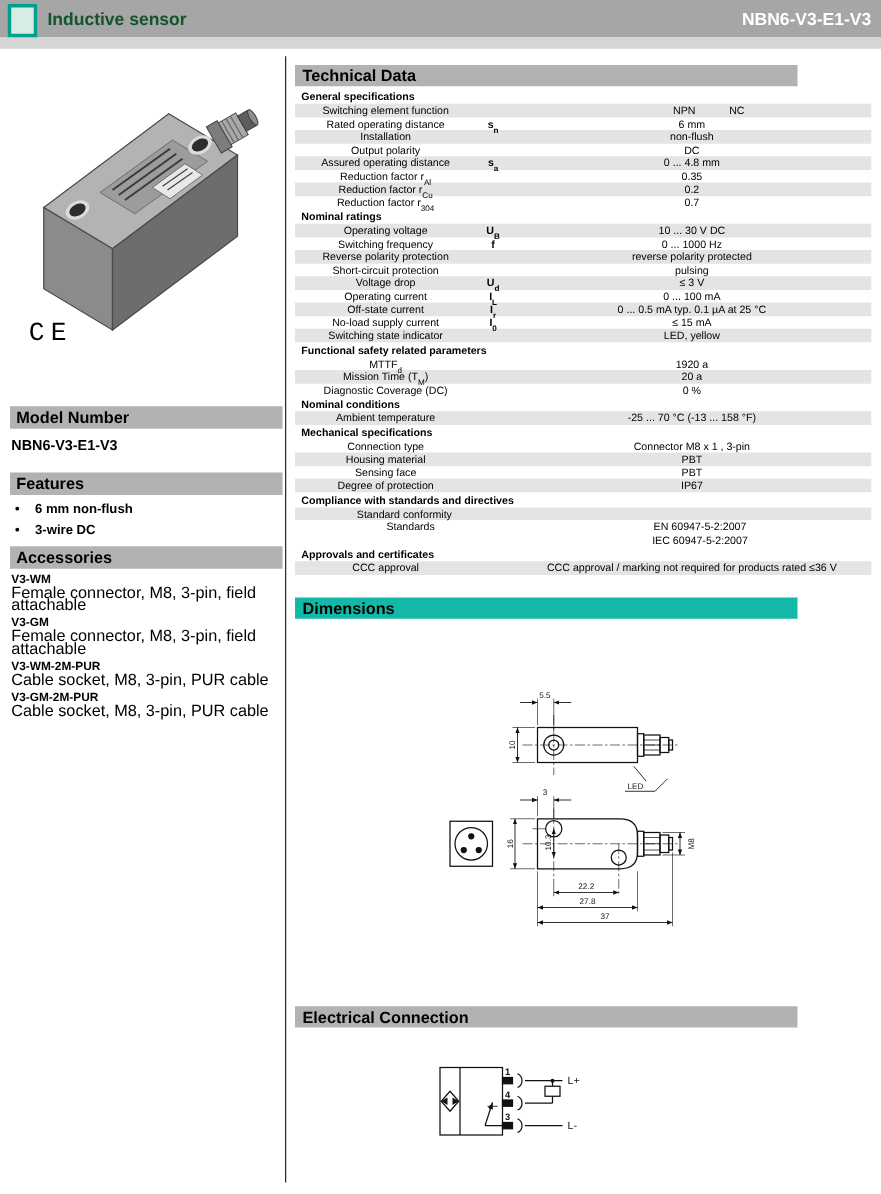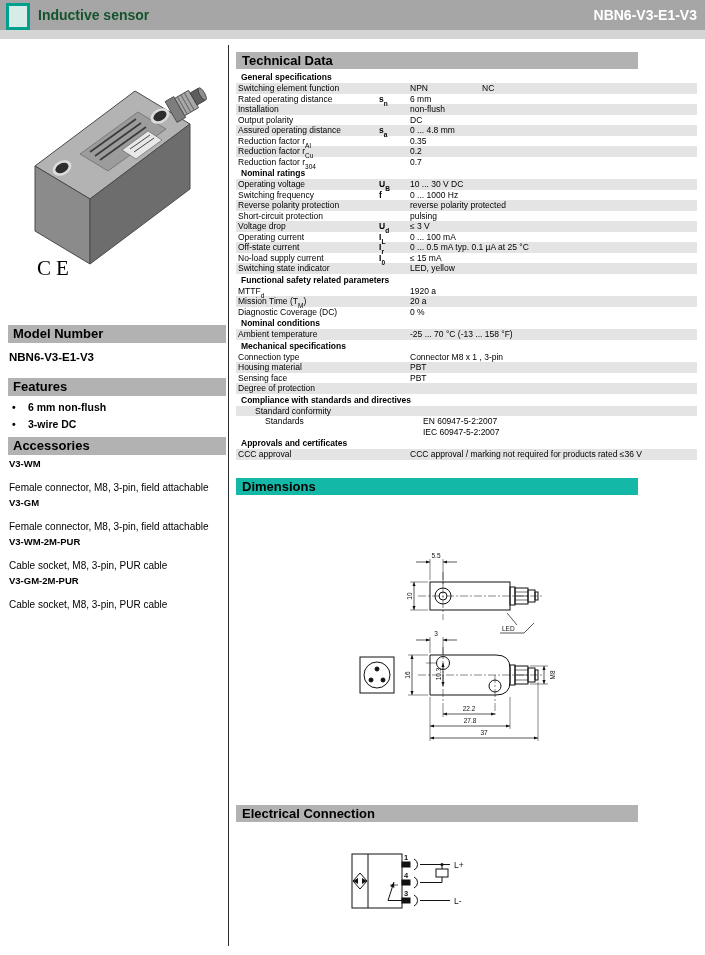--- a/index.html
+++ b/index.html
@@ -18,33 +18,33 @@
   .substrip{position:absolute;left:0;top:30px;width:705px;height:9px;background:#d5d5d5;}
   .divider{position:absolute;left:228px;top:45px;width:1px;height:901px;background:#2b2b2b;}
 
   
   .bar{position:absolute;background:#b2b2b2;font-weight:bold;font-size:13px;line-height:14px;padding:2px 0 2px 6px;box-sizing:border-box;}
   .bar.left{left:8px;width:218px;height:18px;padding-left:5px;}
   .bar.right{left:236px;width:402px;height:17px;line-height:13px;}
 
   
   .photo-wrap{position:absolute;left:10px;top:46px;width:212px;height:252px;}
-  .ce-mark{position:absolute;left:37px;top:256px;font-family:Liberation Serif, serif;font-size:21px;letter-spacing:5px;font-weight:400;}
+  .ce-mark{position:absolute;left:23px;top:256px;font-family:Liberation Mono, monospace;font-size:21px;letter-spacing:5px;font-weight:400;}
   .model-value{position:absolute;left:9px;top:351px;font-weight:bold;font-size:11.5px;}
   .features-list{position:absolute;left:10px;top:401px;width:214px;}
   .feature-item{display:flex;font-weight:bold;font-size:10.5px;line-height:12px;margin-bottom:5px;}
   .feature-item .dot{width:16px;padding-left:2px;}
   .acc-list{position:absolute;left:9px;top:458px;width:216px;}
   .acc-item{margin-bottom:4px;}
   .acc-name{font-weight:bold;font-size:9.5px;line-height:11px;}
-  .acc-desc{font-size:10px;line-height:10px;margin-top:14px;}
+  .acc-desc{font-size:13px;line-height:10px;}
 
   
   .table{position:absolute;left:236px;top:71px;width:461px;}
-  .row{display:flex;align-items:flex-start;font-size:8.5px;line-height:10.5px;min-height:10.5px;}
+  .row{display:flex;align-items:flex-start;font-size:8.5px;line-height:10.5px;min-height:10.5px;text-align:center;}
   .row.shade{background:#e4e4e4;}
   .row.group-header{font-weight:bold;background:#fff;line-height:12px;min-height:12px;padding-left:5px;}
   .c-label{width:141px;padding-left:2px;box-sizing:content-box;flex-shrink:0;}
   .c-label.ind-sub{padding-left:19px;width:137px;}
   .c-label.ind-2{padding-left:29px;width:127px;}
   .c-sym{width:31px;font-weight:bold;flex-shrink:0;}
   .c-val{flex:1;}
   .c-val .v1{display:inline-block;width:72px;}
   sub{font-size:6.5px;line-height:0;position:relative;top:1.5px;}
 
@@ -263,20 +263,21 @@
         <span class="c-val">PBT</span>
       </div>
       <div class="row">
         <span class="c-label">Sensing face</span>
         <span class="c-sym"></span>
         <span class="c-val">PBT</span>
       </div>
       <div class="row shade">
         <span class="c-label">Degree of protection</span>
         <span class="c-sym"></span>
+        <span class="c-val">IP67</span>
       </div>
       <div class="row group-header">Compliance with standards and directives</div>
       <div class="row shade">
         <span class="c-label ind-sub">Standard conformity</span>
         <span class="c-sym"></span>
         <span class="c-val"></span>
       </div>
       <div class="row">
         <span class="c-label ind-2">Standards</span>
         <span class="c-sym"></span>

